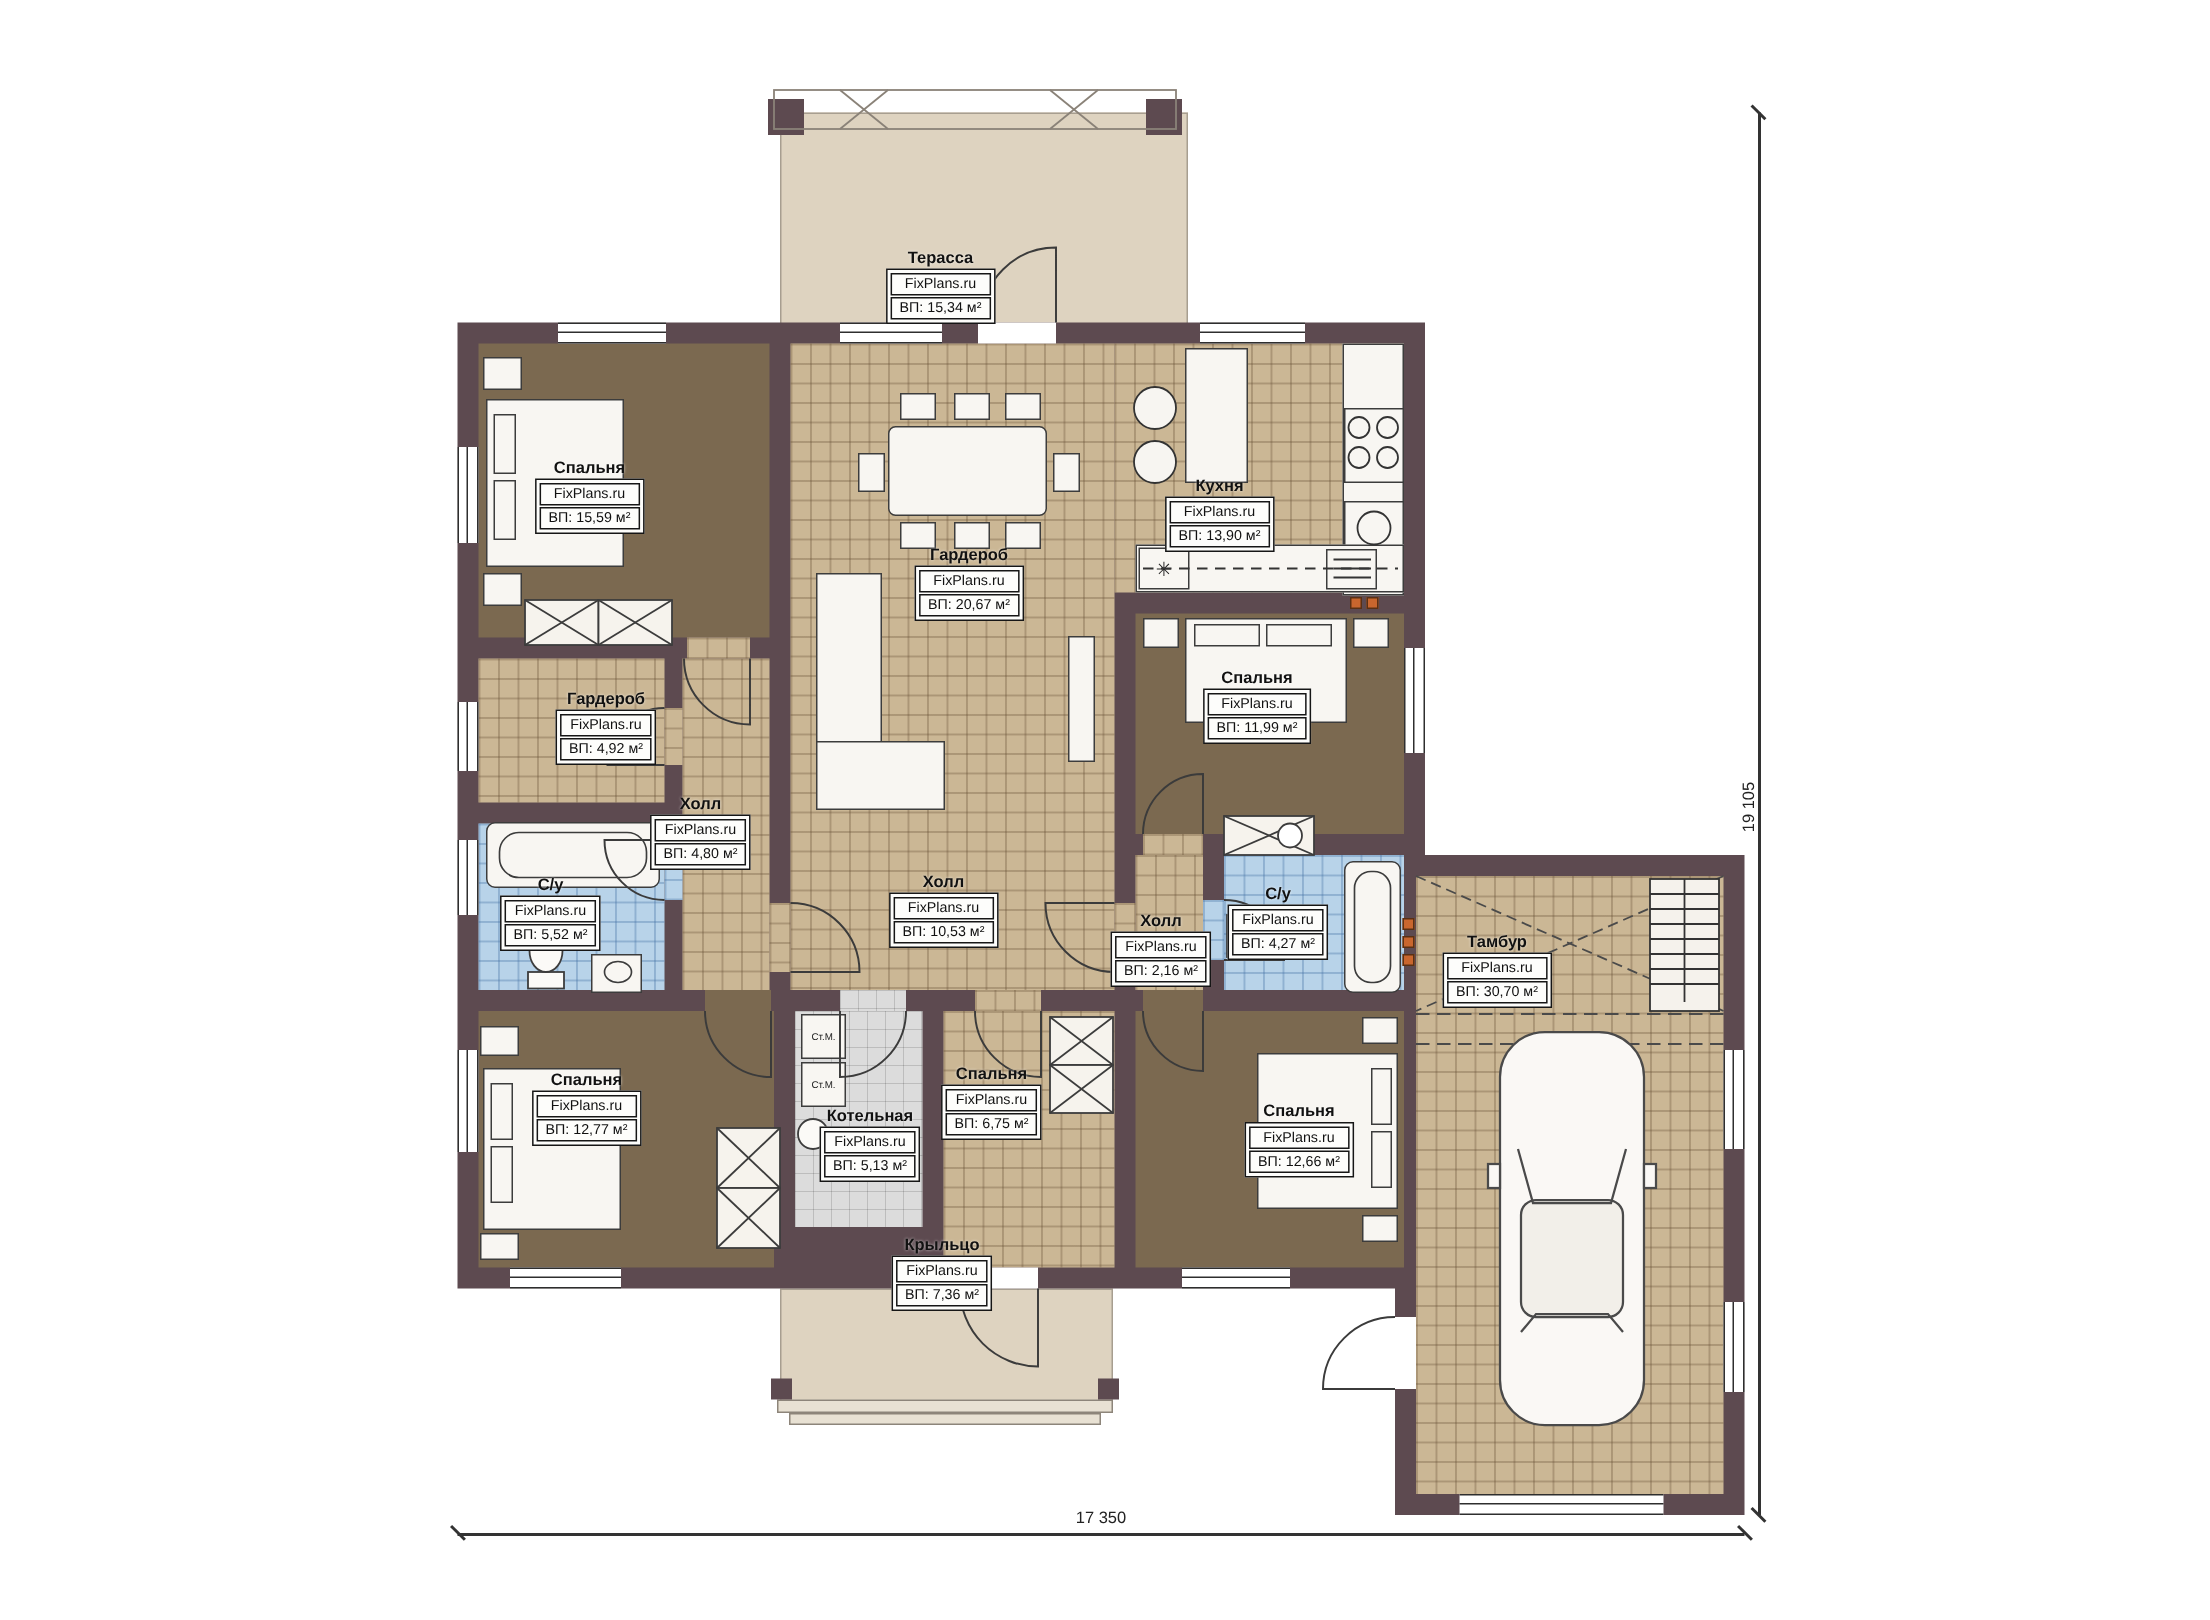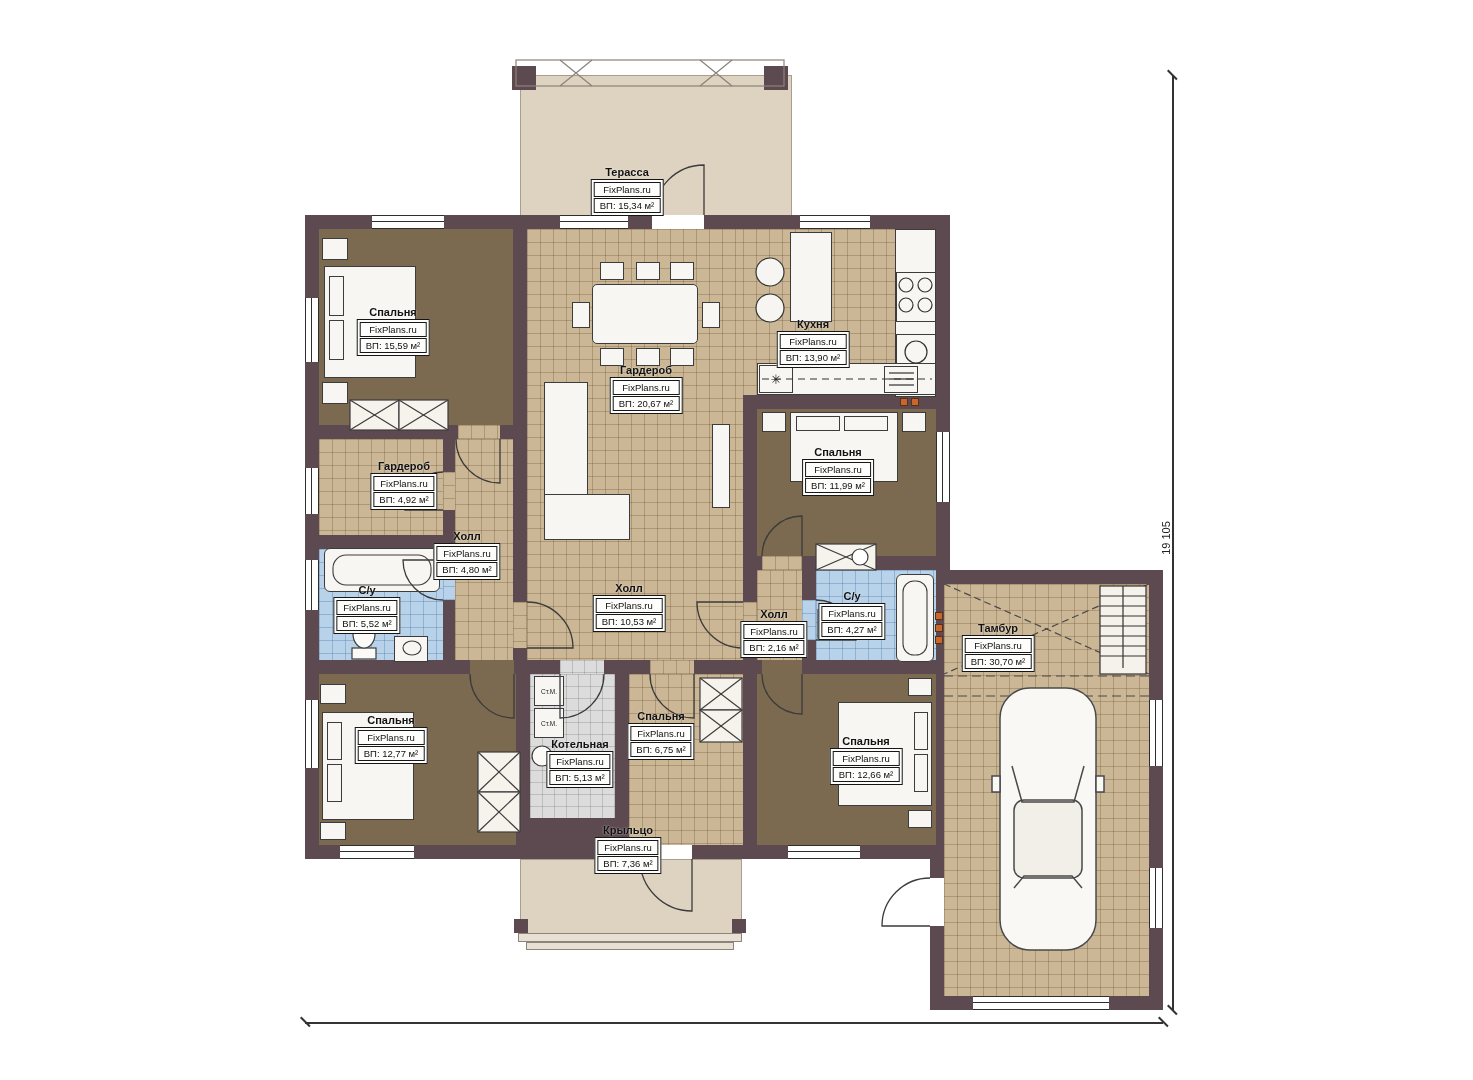--- a/index.html
+++ b/index.html
@@ -331,18 +331,19 @@
     <div class="label-box"><div class="label-row">FixPlans.ru</div><div class="label-row">ВП: 12,66 м²</div></div>
   </div>
   <div class="room-label" style="left:628px;top:824px;">
     <div class="room-name">Крыльцо</div>
     <div class="label-box"><div class="label-row">FixPlans.ru</div><div class="label-row">ВП: 7,36 м²</div></div>
   </div>
 
   <div class="dim-line-h" style="left:305px;top:1022px;width:858px;"></div>
   <div class="tick" style="left:299px;top:1021px;"></div>
   <div class="tick" style="left:1157px;top:1021px;"></div>
+  <div class="dim-text" style="left:305px;top:1006px;width:858px;">17 350</div>
   <div class="dim-line-v" style="left:1172px;top:75px;height:935px;"></div>
   <div class="tick" style="left:1166px;top:74px;"></div>
   <div class="tick" style="left:1166px;top:1009px;"></div>
   <div class="dim-text" style="left:1136px;top:532px;width:60px;transform:rotate(-90deg);">19 105</div>
 
 </div>
 
 </body></html>

